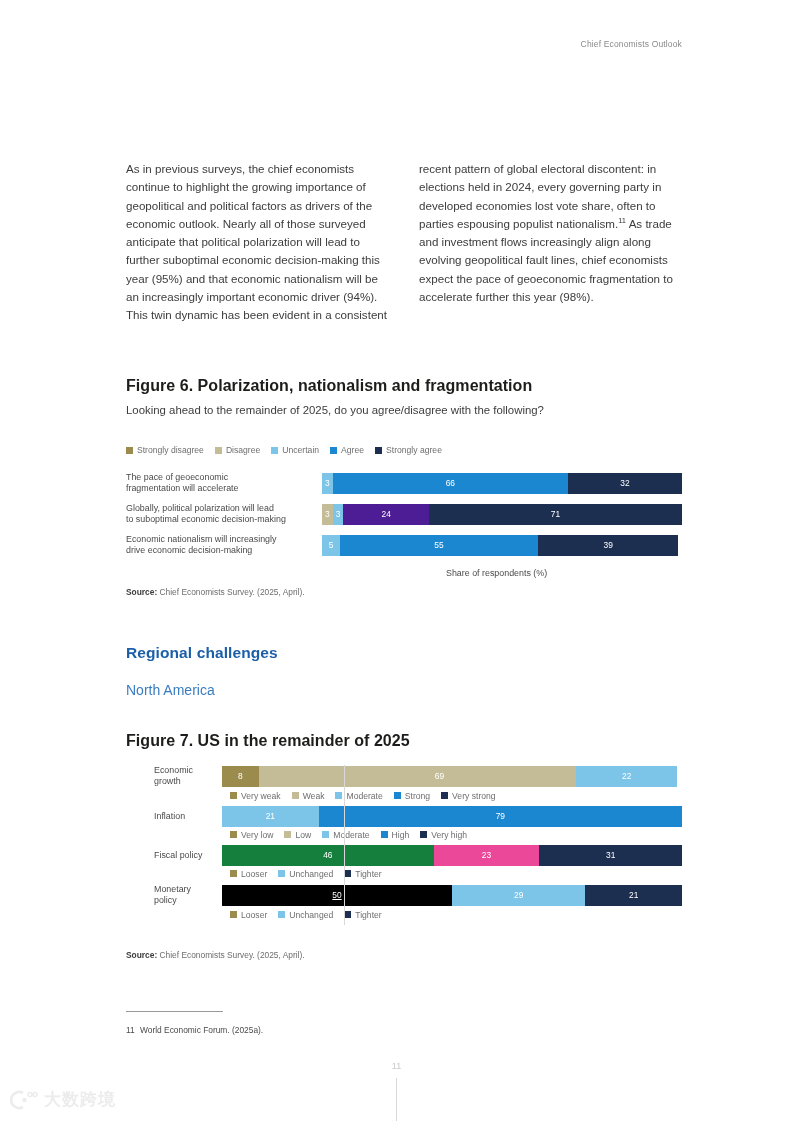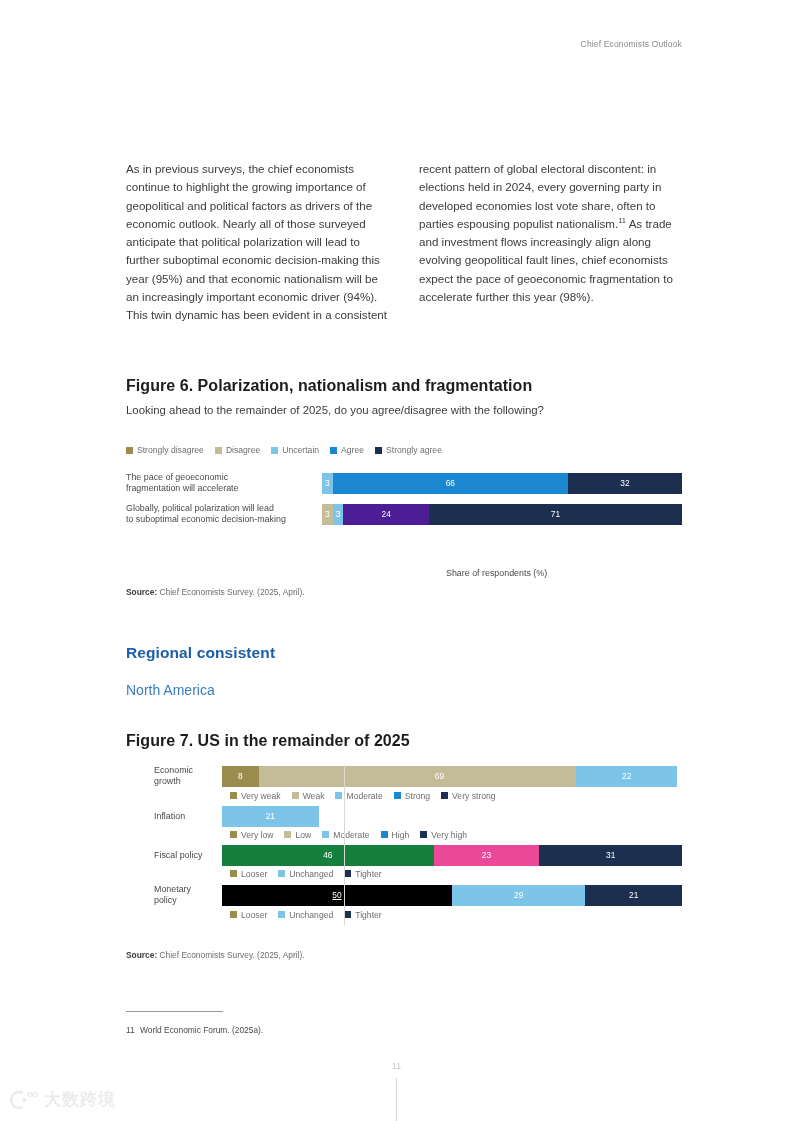--- a/index.html
+++ b/index.html
@@ -175,27 +175,35 @@
       </div>
       <div class="row">
         <div class="row-label">Globally, political polarization will lead<br>to suboptimal economic decision-making</div>
         <div class="bar">
           <div class="seg" style="background: rgb(195, 188, 150); width: 3%;">3</div>
           <div class="seg" style="background: rgb(124, 196, 232); width: 3%;">3</div>
           <div class="seg" style="background: #4c1d95; width: 24%;">24</div>
           <div class="seg" style="background: rgb(28, 47, 80); width: 71%;">71</div>
         </div>
       </div>
+      <div class="row">
+        <div class="row-label">Economic nationalism will increasingly<br>drive economic decision-making</div>
+        <div class="bar">
+          <div class="seg" style="background: rgb(124, 196, 232); width: 5%;">5</div>
+          <div class="seg" style="background: rgb(27, 135, 208); width: 55%;">55</div>
+          <div class="seg" style="background: rgb(28, 47, 80); width: 39%;">39</div>
+        </div>
+      </div>
     </div>
 
   <div class="axis-caption" style="left:446px; top:568px;">Share of respondents (%)</div>
 
   <div class="source" style="top:587px;"><b>Source:</b><span> Chief Economists Survey. (2025, April).</span></div>
 
-  <div class="h-section" style="top:644px;">Regional consistent</div>
+  <div class="h-section" style="top:644px;">Regional challenges</div>
   <div class="h-sub" style="top:682px;">North America</div>
 
   <div class="fig-title" style="top:732px;">Figure 7. US in the remainder of 2025</div>
 
   <div class="chart" id="fig7-chart" style="left:126px; top:765px; width:556px;">
     <div class="vrule"></div>
   <div class="group">
         <div class="row">
           <div class="row-label">Economic growth</div>
           <div class="bar">
@@ -225,20 +233,21 @@
             <span class="swatch" style="background: rgb(28, 47, 80);"></span>
             <span>Very strong</span>
           </div>
         </div>
       </div>
       <div class="group">
         <div class="row">
           <div class="row-label">Inflation</div>
           <div class="bar">
             <div class="seg" style="background: rgb(124, 196, 232); width: 21%;">21</div>
+            <div class="seg" style="background: rgb(27, 135, 208); width: 79%;">79</div>
           </div>
         </div>
         <div class="legend sub-legend">
           <div class="legend-item">
             <span class="swatch" style="background: rgb(155, 140, 78);"></span>
             <span>Very low</span>
           </div>
           <div class="legend-item">
             <span class="swatch" style="background: rgb(195, 188, 150);"></span>
             <span>Low</span>

